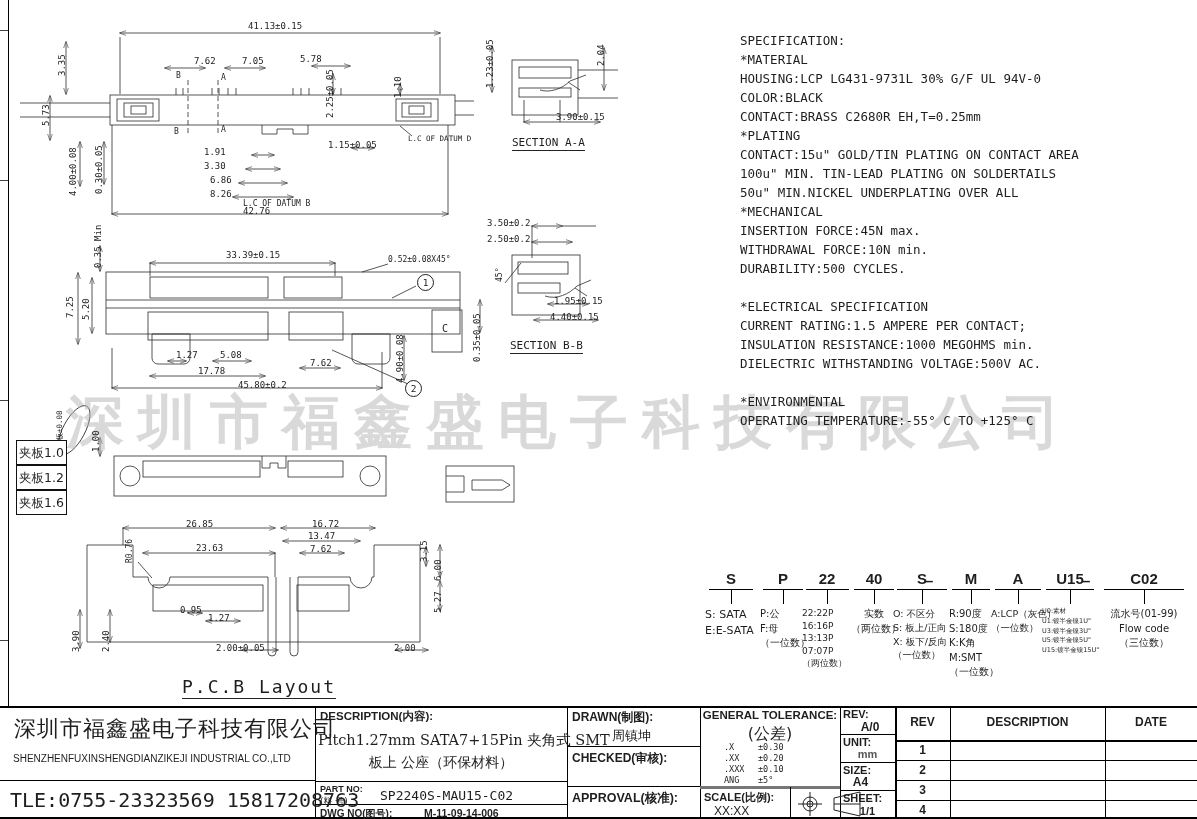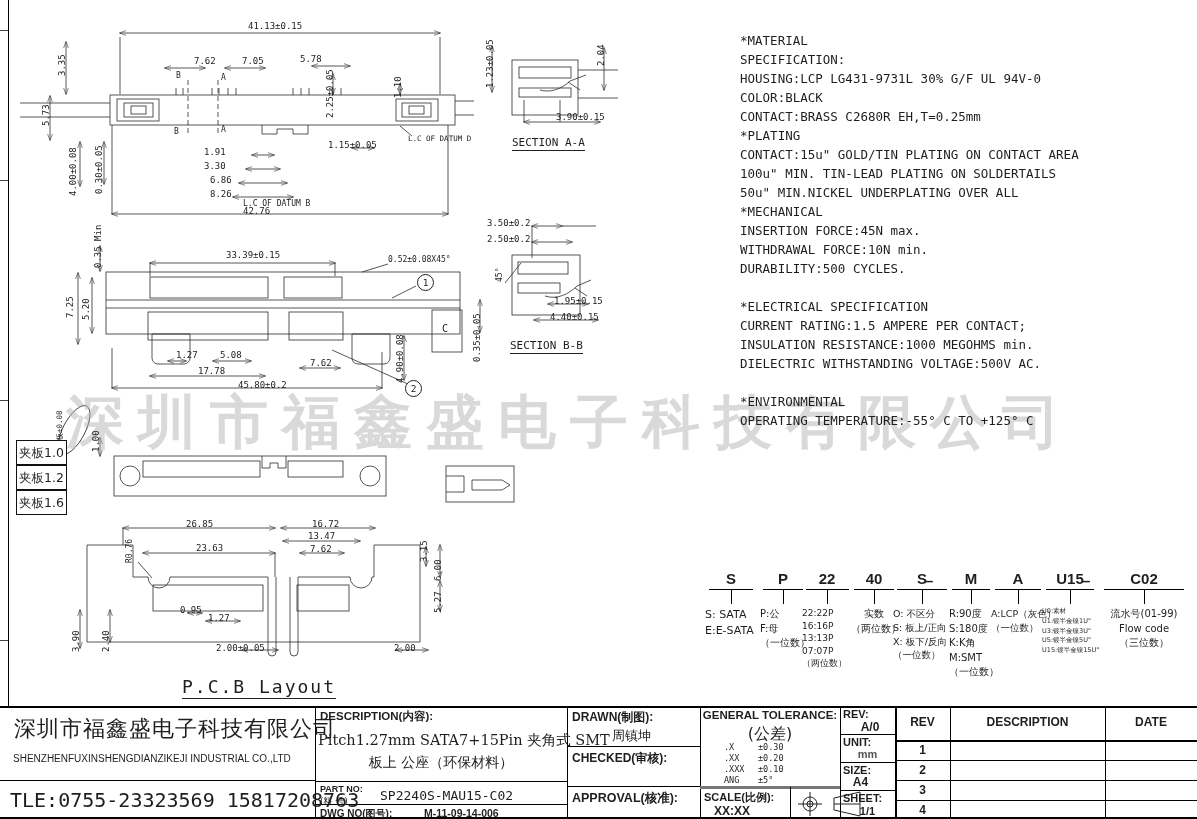--- a/index.html
+++ b/index.html
@@ -69,21 +69,21 @@
   #tb-dwg-v{left:424px;top:807px;font-weight:bold;font-size:10.5px;}
   #tb-drawn-l{left:572px;top:709px;font-weight:bold;font-size:12px;}
   #tb-drawn-v{left:612px;top:727px;font-size:13px;}
   #tb-checked-l{left:572px;top:750px;font-weight:bold;font-size:12px;}
   #tb-approval-l{left:572px;top:790px;font-weight:bold;font-size:12.5px;}
   #tb-tol-t{left:700px;top:709px;width:140px;text-align:center;font-weight:bold;font-size:11.5px;}
   #tb-tol-s{left:700px;top:724px;width:140px;text-align:center;font-size:16px;}
   #tb-tolrows{left:724px;top:742px;font-size:8.5px;}
   .tolrow{height:11px;} .tolk{display:inline-block;width:34px;} .tolv{display:inline-block;}
   #tb-scale-l{left:704px;top:790px;font-weight:bold;font-size:11px;}
-  #tb-scale-v{left:714px;top:804px;font-weight:bold;font-size:12px;}
+  #tb-scale-v{left:714px;top:804px;font-weight:normal;font-size:12px;}
   #tb-rev-l{left:843px;top:708px;font-weight:bold;font-size:11px;}
   #tb-rev-v{left:840px;top:720px;width:60px;text-align:center;font-weight:bold;font-size:12px;}
   #tb-unit-l{left:843px;top:736px;font-weight:bold;font-size:11px;}
   #tb-unit-v{left:840px;top:748px;width:55px;text-align:center;font-weight:bold;font-size:11px;color:#555;}
   #tb-size-l{left:843px;top:764px;font-weight:bold;font-size:11px;}
   #tb-size-v{left:840px;top:775px;width:41px;text-align:center;font-weight:bold;font-size:12px;}
   #tb-sheet-l{left:843px;top:792px;font-weight:bold;font-size:11px;}
   #tb-sheet-v{left:840px;top:805px;width:55px;text-align:center;font-weight:bold;font-size:11px;}
   #rt-rev{left:895px;top:715px;width:55px;text-align:center;font-weight:bold;font-size:12px;}
   #rt-desc{left:950px;top:715px;width:155px;text-align:center;font-weight:bold;font-size:12px;}
@@ -262,22 +262,22 @@
       <line class="d" x1="396" y1="650" x2="428" y2="650"></line>
       <line x1="123" y1="528" x2="123" y2="545"></line>
         <line x1="275" y1="553" x2="275" y2="577"></line>
     </g>
   </svg>
 
   <div id="watermark">深圳市福鑫盛电子科技有限公司</div>
 
   <div id="spec">
 
-  <div class="spec-line">*MATERIAL</div>
-      <div class="spec-line">SPECIFICATION:</div>
+  <div class="spec-line">SPECIFICATION:</div>
+      <div class="spec-line">*MATERIAL</div>
       <div class="spec-line">HOUSING:LCP LG431-9731L 30% G/F UL 94V-0</div>
       <div class="spec-line">COLOR:BLACK</div>
       <div class="spec-line">CONTACT:BRASS C2680R EH,T=0.25mm</div>
       <div class="spec-line">*PLATING</div>
       <div class="spec-line">CONTACT:15u" GOLD/TIN PLATING ON CONTACT AREA</div>
       <div class="spec-line">100u" MIN. TIN-LEAD PLATING ON SOLDERTAILS</div>
       <div class="spec-line">50u" MIN.NICKEL UNDERPLATING OVER ALL</div>
       <div class="spec-line">*MECHANICAL</div>
       <div class="spec-line">INSERTION FORCE:45N max.</div>
       <div class="spec-line">WITHDRAWAL FORCE:10N min.</div>

